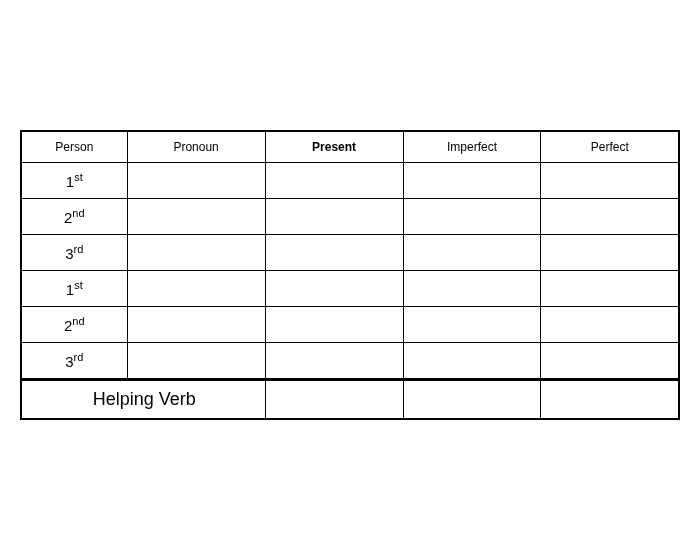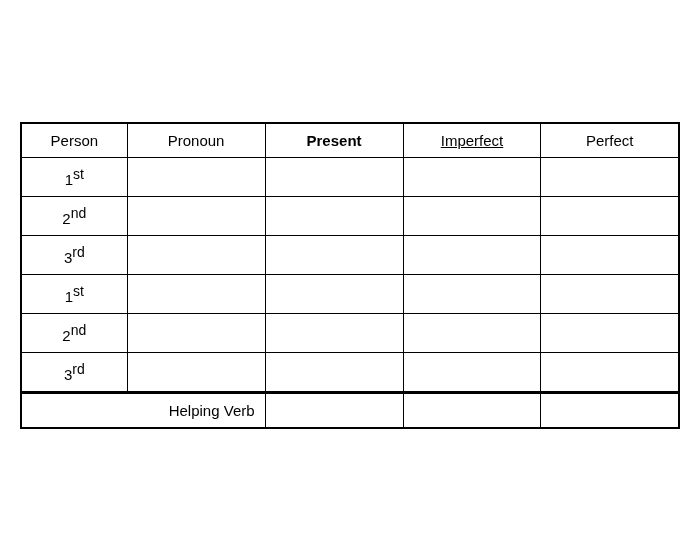--- a/index.html
+++ b/index.html
@@ -25,21 +25,21 @@
     table {
       width: 100%;
       border-collapse: collapse;
       border: 2px solid #000;
     }
 
     table th, table td {
       border: 1px solid #000;
       padding: 8px 10px;
       text-align: center;
-      font-size: 15px;
+      font-size: 12px;
     }
 
     table thead th {
       font-weight: normal;
       background: #fff;
     }
 
     .person-col {
       text-align: center;
       width: 100px;
@@ -50,43 +50,42 @@
       margin-top: 28px;
     }
 
     .present-col {
       width: 130px;
       font-weight: bold;
     }
 
     .imperfect-col {
       width: 130px;
-      text-decoration: underline;
     }
 
     .perfect-col {
       width: 130px;
     }
 
     .person-cell {
       font-size: 15px;
     }
 
     sup {
-      font-size: 14px;
+      font-size: 11px;
     }
 
     .thick-border-top {
       border-top: 3px solid #000 !important;
     }
 
     .label-cell {
-      text-align: right;
+      text-align: center;
       padding-left: 12px;
-      font-size: 15px;
+      font-size: 18px;
     }
 
     .empty-cell {
       background: #fff;
     }
   </style>
 </head>
 <body>
 
 <div class="table-container">

